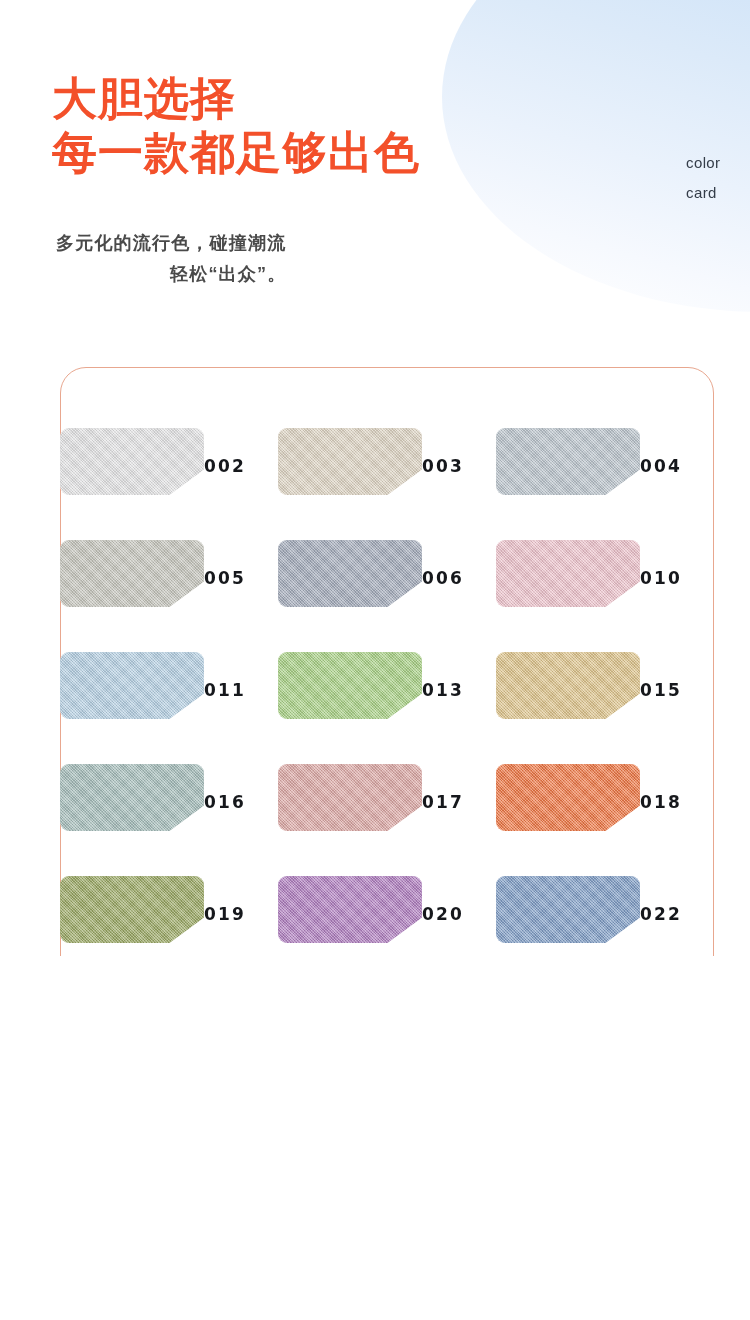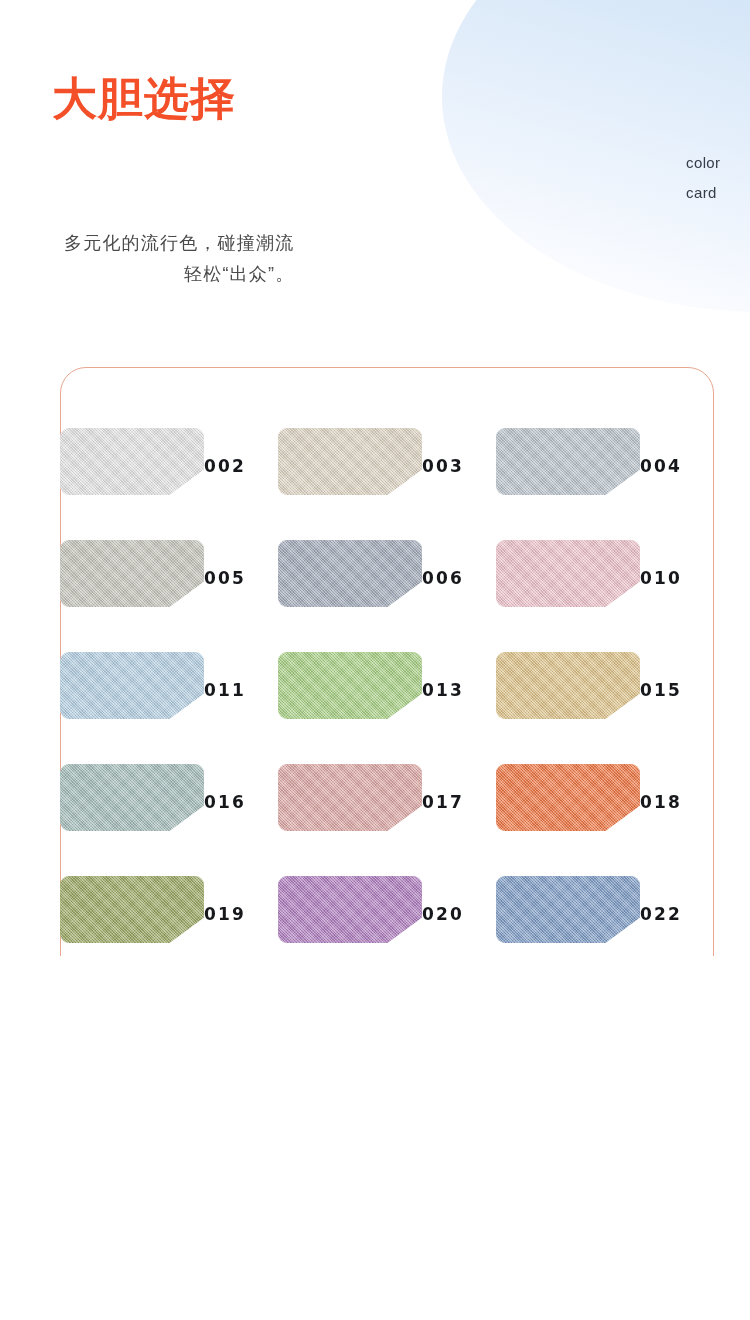--- a/index.html
+++ b/index.html
@@ -48,27 +48,27 @@
     font-size:45px;
     line-height:54px;
     font-weight:700;
     letter-spacing:1px;
     white-space:nowrap;
   }
   .headline .l2 { display:block; }
 
   .subtitle {
     position:absolute;
-    left:52px;
+    left:44px;
     top:228px;
     color:#4a4a4a;
     font-size:18px;
     line-height:31px;
     letter-spacing:1.2px;
-    font-weight:400;
+    font-weight:700;
     white-space:nowrap;
   }
   .subtitle .s2 { display:block;text-align:right; }
 
   .corner-label {
     position:absolute;
     left:674px;
     top:148px;
     color:#333c48;
     font-size:15px;
@@ -141,20 +141,21 @@
 </style>
 </head>
 <body>
 
 <div id="page">
 
   <div class="blob"></div>
 
   <div class="headline">
     <span>大胆选择</span>
+    <span class="l2">每一款都足够出色</span>
   </div>
 
   <div class="subtitle">
     <span>多元化的流行色，碰撞潮流</span>
     <span class="s2">轻松“出众”。</span>
   </div>
 
   <div class="corner-label">
     <span>color</span>
     <span>card</span>

